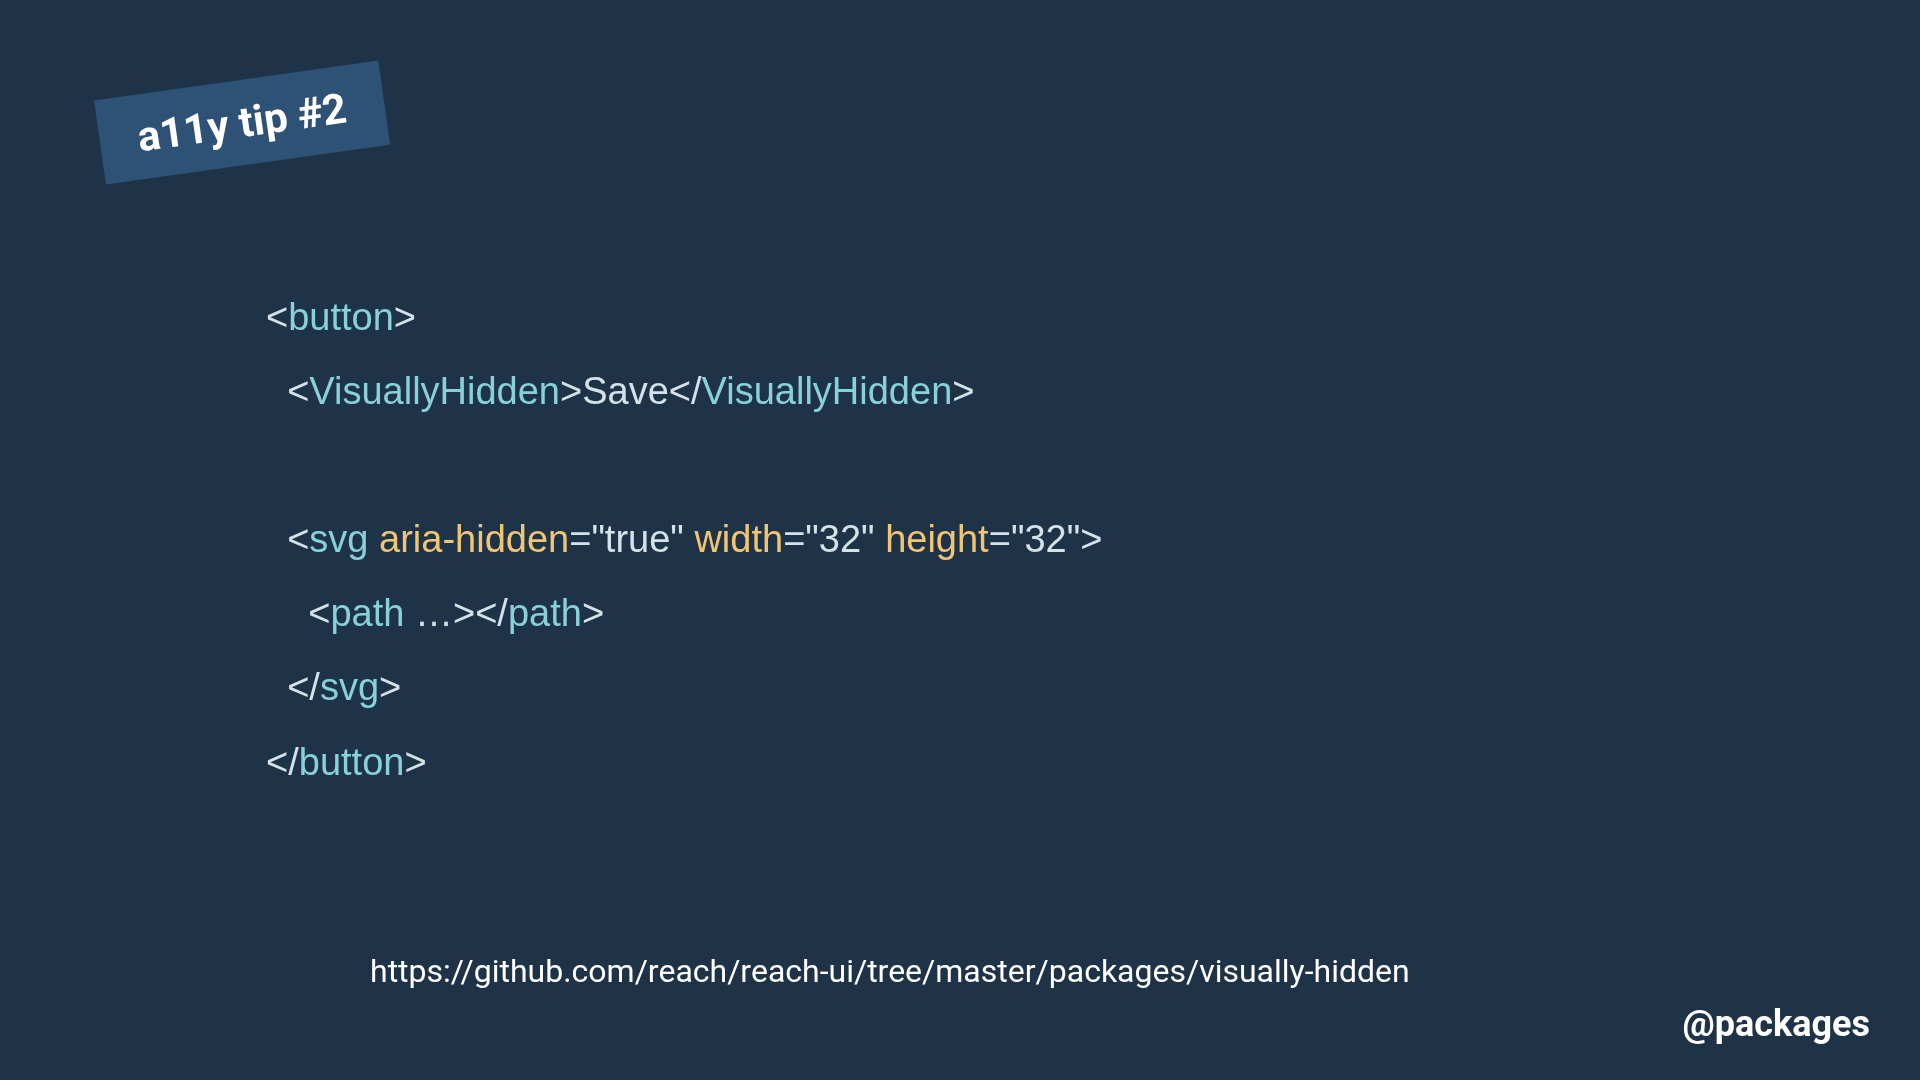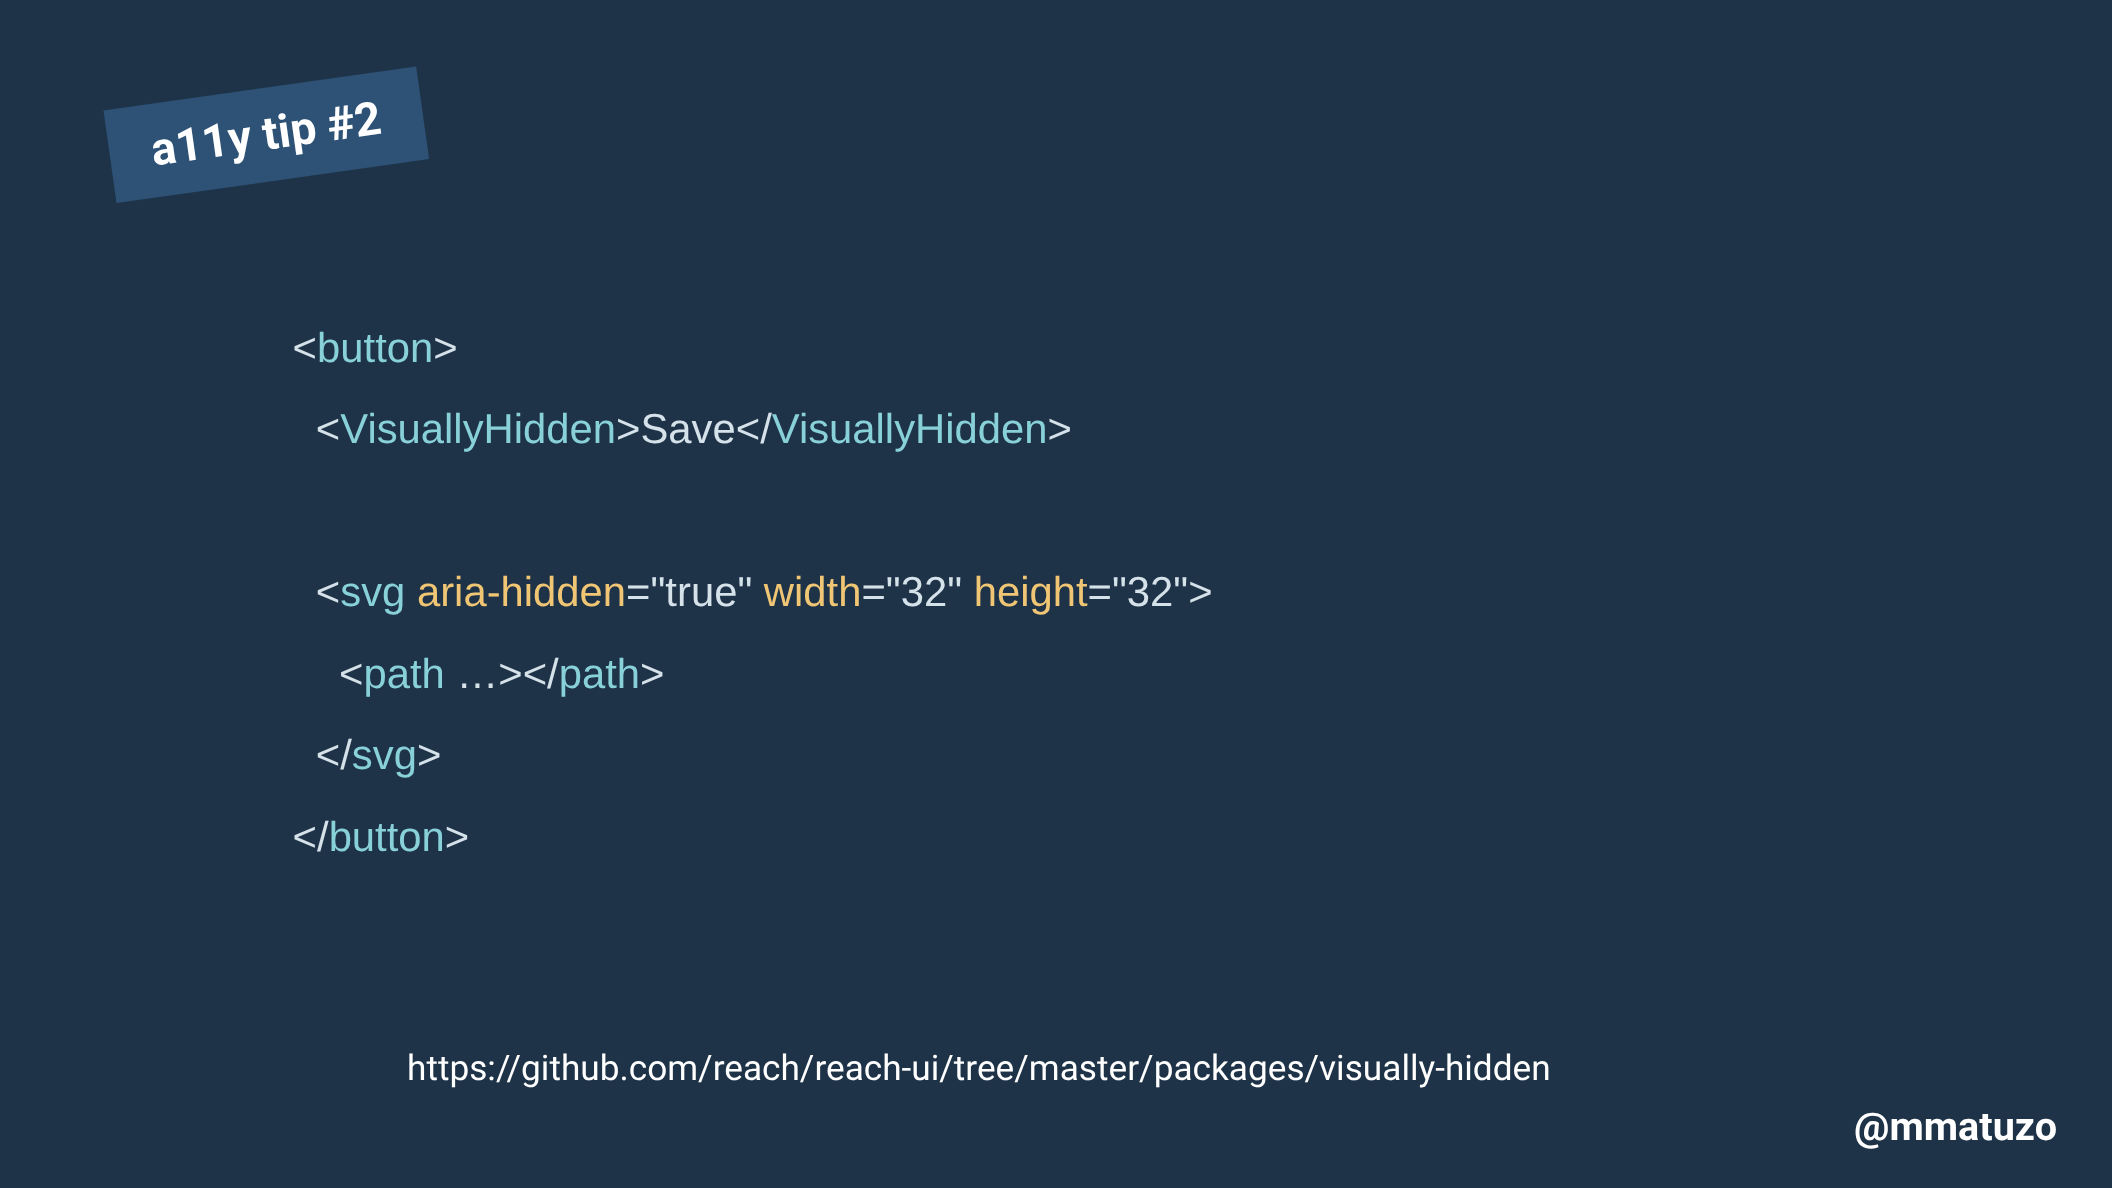--- a/index.html
+++ b/index.html
@@ -74,14 +74,14 @@
 <span><span>  </span><span class="tok-punct">&lt;</span><span class="tok-tag">svg</span><span> </span><span class="tok-attr">aria-hidden</span><span class="tok-eq">=</span><span class="tok-str">"true"</span><span> </span><span class="tok-attr">width</span><span class="tok-eq">=</span><span class="tok-str">"32"</span><span> </span><span class="tok-attr">height</span><span class="tok-eq">=</span><span class="tok-str">"32"</span><span class="tok-punct">&gt;</span></span>
 <span><span>    </span><span class="tok-punct">&lt;</span><span class="tok-tag">path</span><span> </span><span class="tok-ellipsis">…</span><span class="tok-punct">&gt;</span><span class="tok-punct">&lt;/</span><span class="tok-tag">path</span><span class="tok-punct">&gt;</span></span>
 <span><span>  </span><span class="tok-punct">&lt;/</span><span class="tok-tag">svg</span><span class="tok-punct">&gt;</span></span>
 <span><span class="tok-punct">&lt;/</span><span class="tok-tag">button</span><span class="tok-punct">&gt;</span></span></div>
 
 <div class="link">
   <span>https://github.com/reach/reach-ui/tree/master/packages/visually-hidden</span>
 </div>
 
 <div class="handle">
-  <span>@mmatuzo</span>
+  <span>@packages</span>
 </div>
 
 </body></html>

